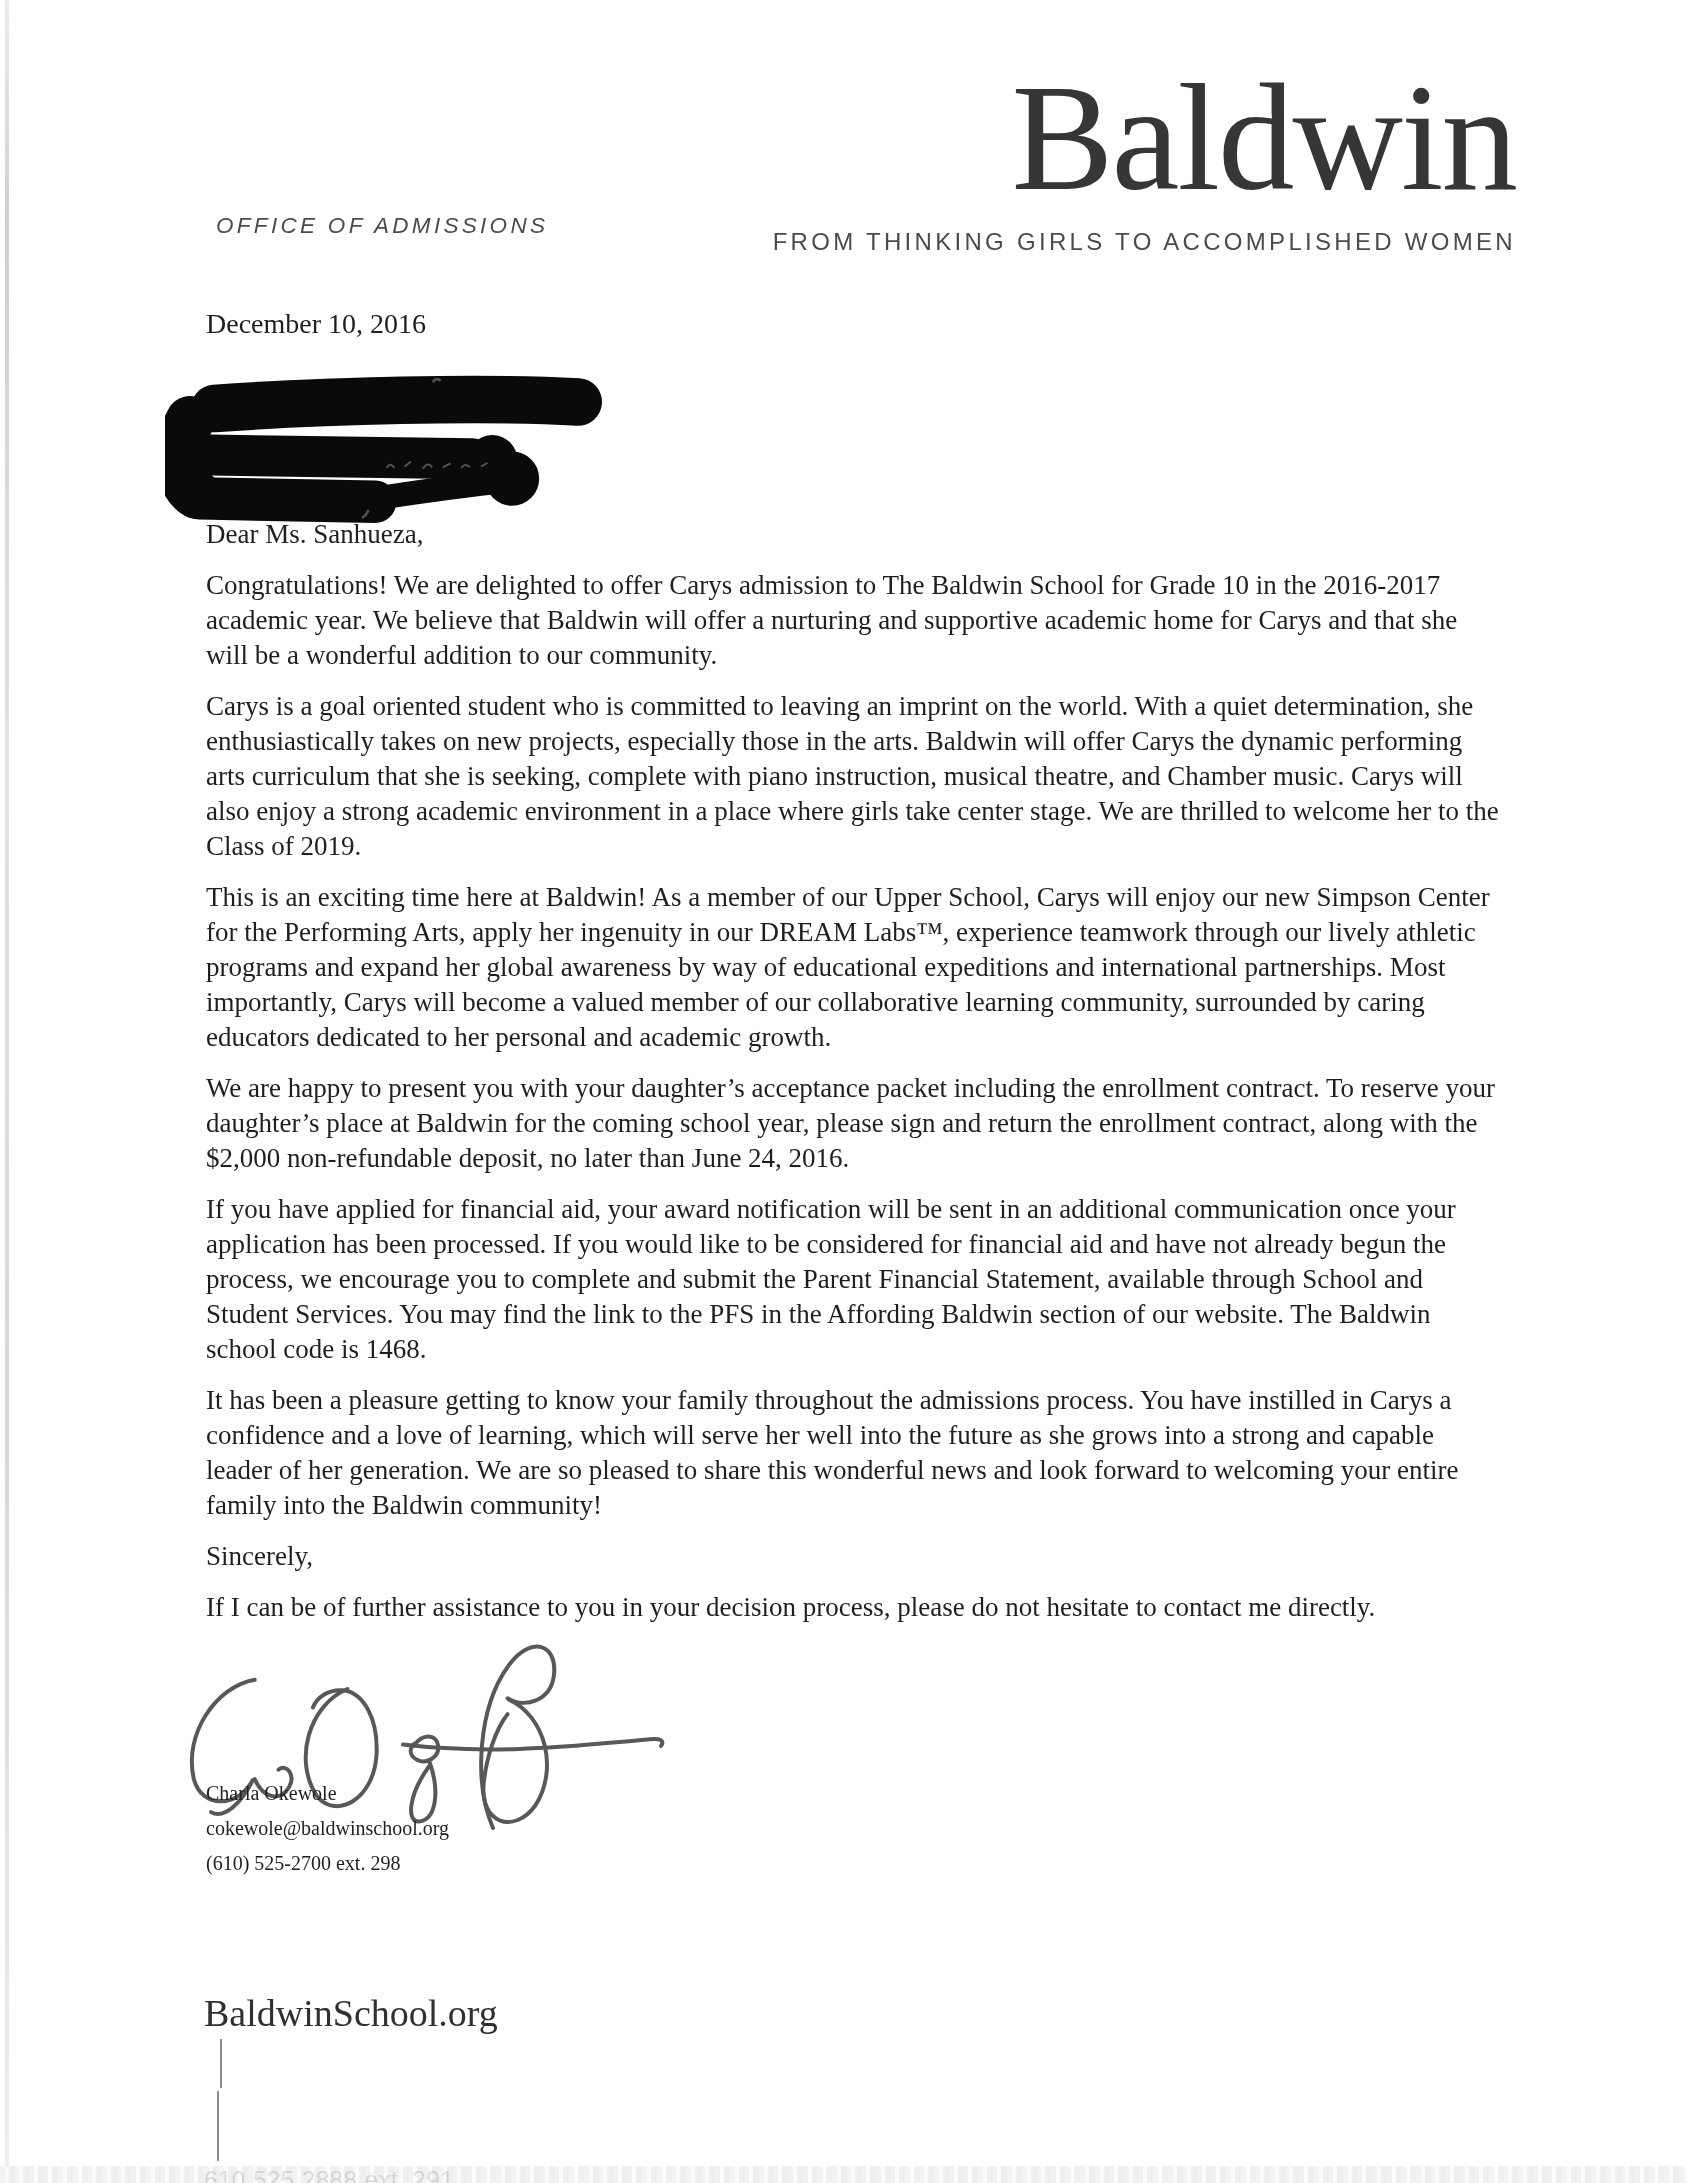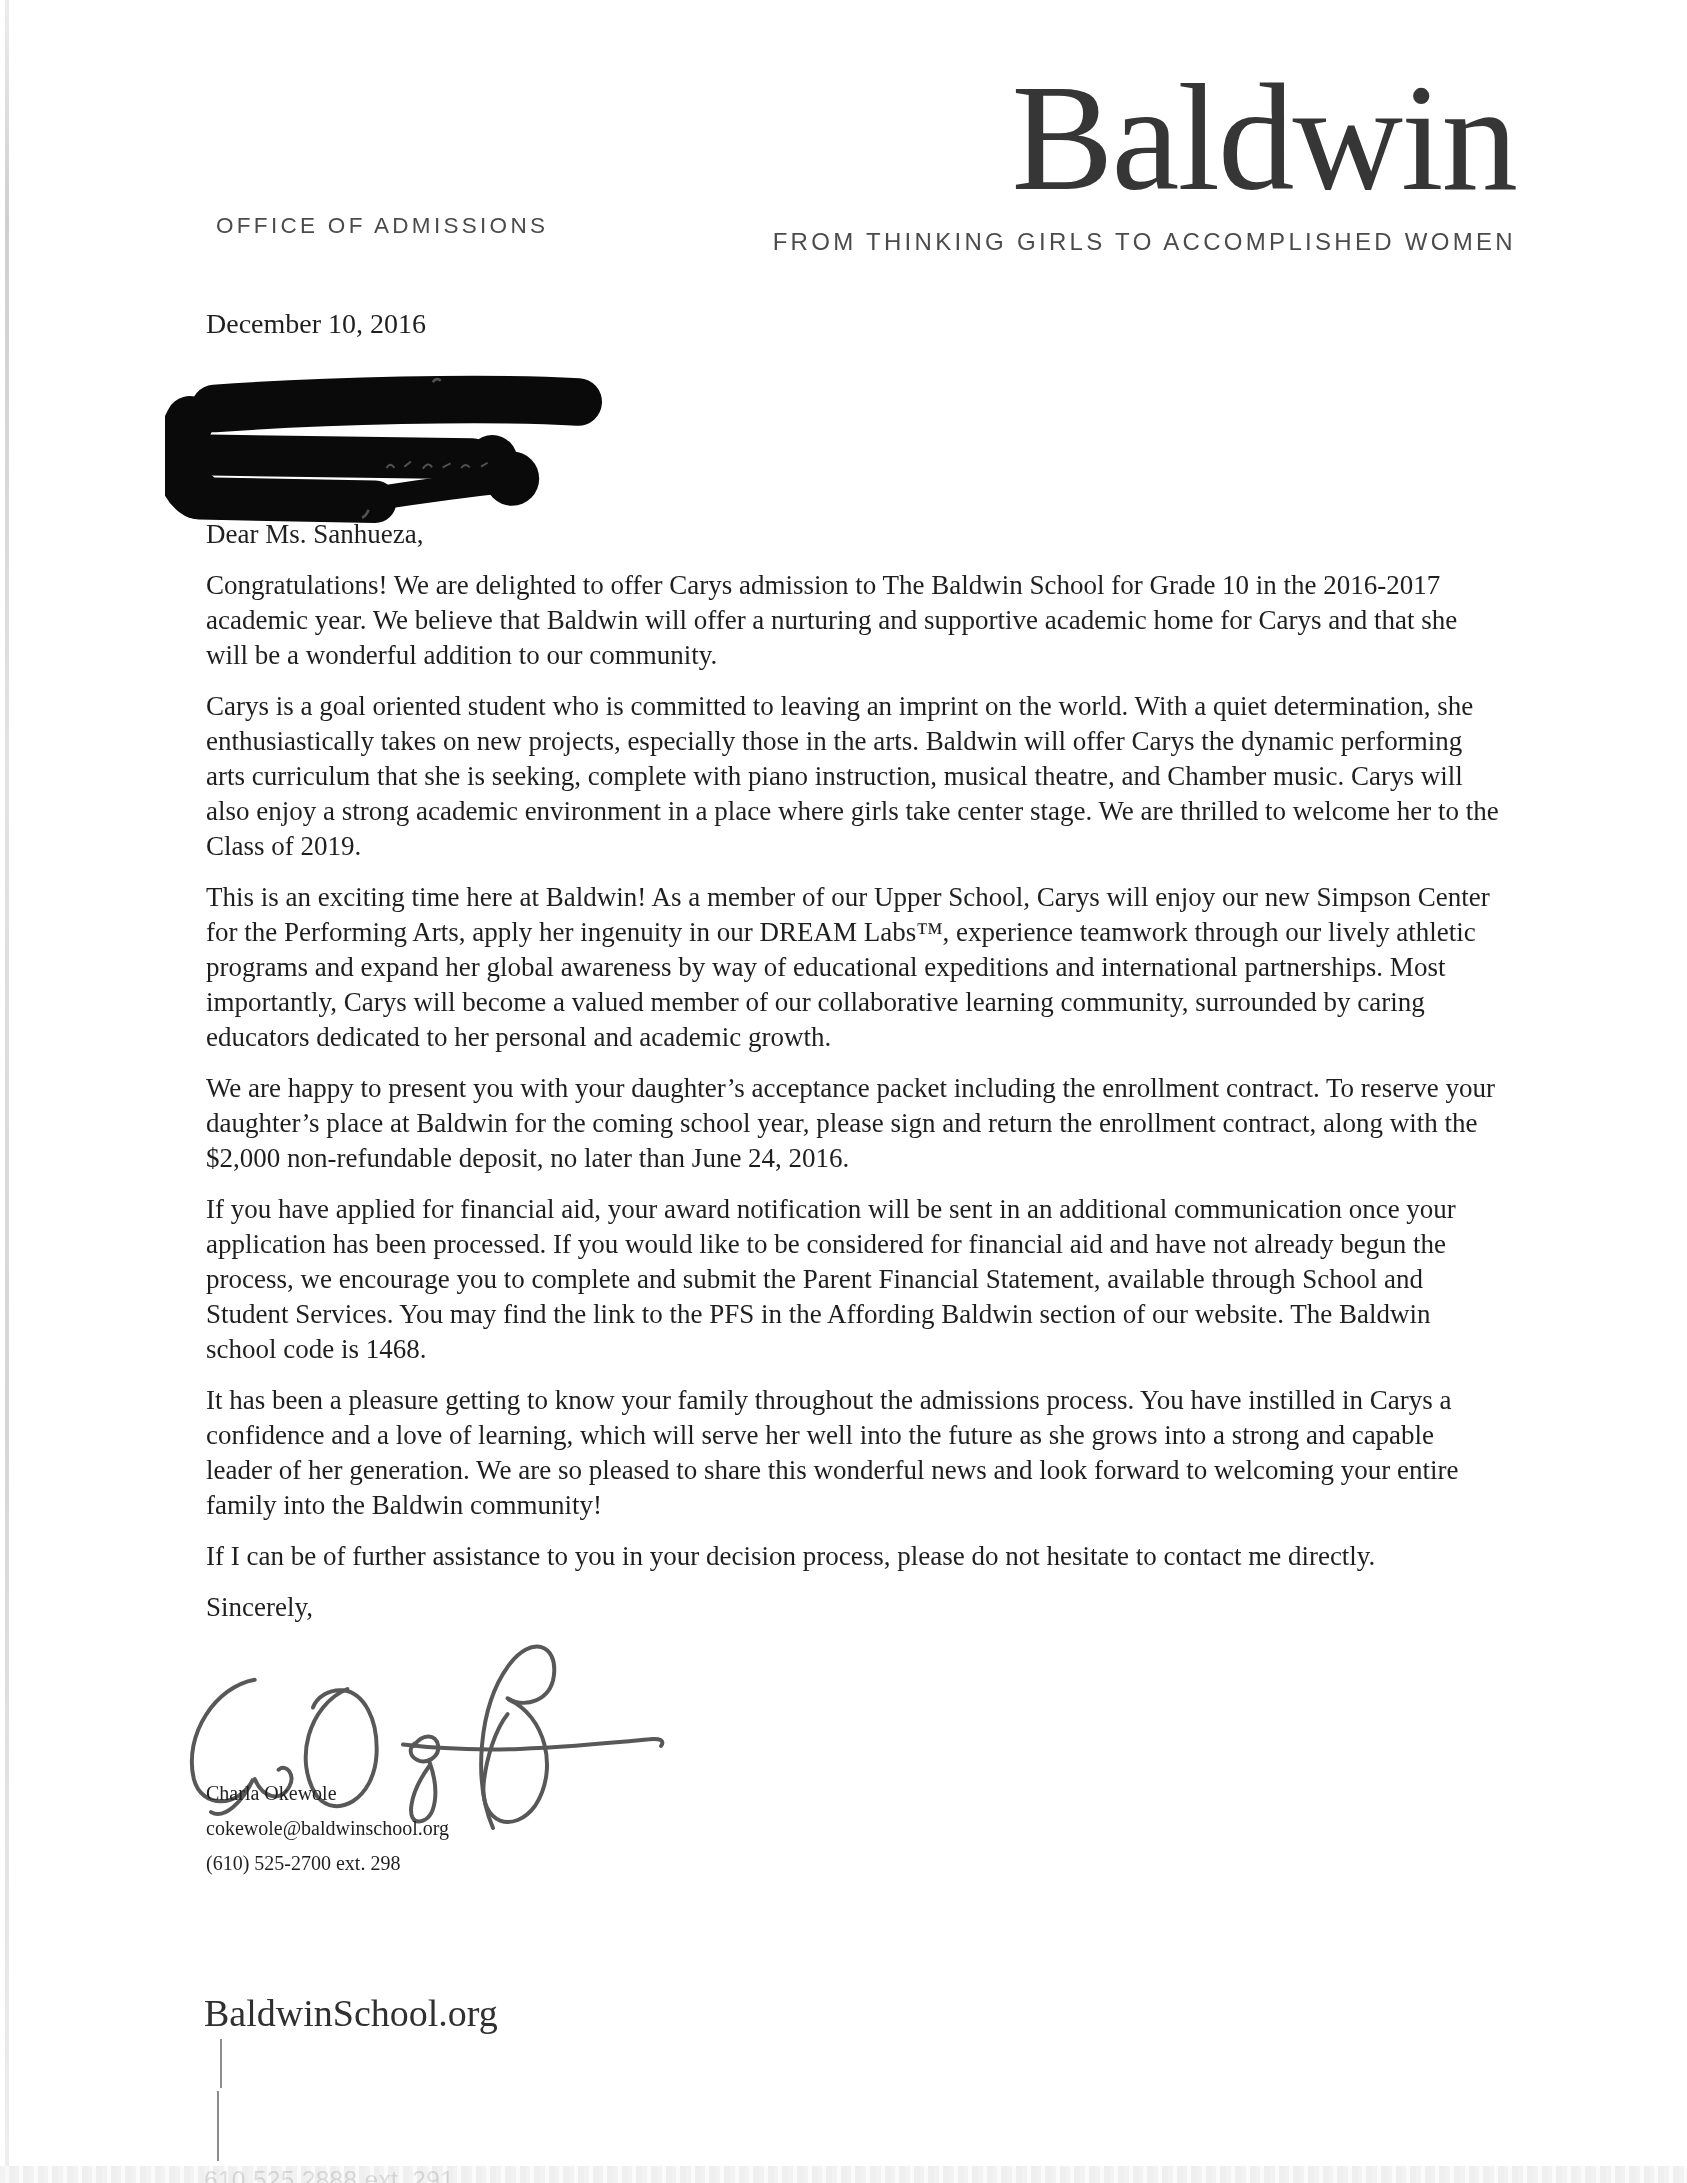--- a/index.html
+++ b/index.html
@@ -18,21 +18,21 @@
     background:linear-gradient(to bottom,#ededed 0%,#cfcfcf 10%,#e3e3e3 35%,#d6d6d6 65%,#efefef 100%);
   }
   .scan-noise-bottom{
     position:absolute;left:0;bottom:0;width:1687px;height:17px;opacity:.85;
     background:repeating-linear-gradient(90deg,#f0f0f0 0 4.6px,#fafafa 4.6px 8.6px,#ececec 8.6px 14.6px);
   }
   
   .office{
     position:absolute;left:216px;top:213px;
     font-family:"Liberation Sans",sans-serif;
-    font-size:22.5px;letter-spacing:3.3px;color:#4b4b4b;white-space:nowrap;
+    font-size:22.5px;letter-spacing:3.3px;color:#4b4b4b;white-space:nowrap;font-style:italic;
   }
   .logo{
     position:absolute;right:171px;top:61px;
     font-size:153px;line-height:1.0;color:#363636;letter-spacing:-2px;white-space:nowrap;
   }
   .tagline{
     position:absolute;right:171px;top:228px;
     font-family:"Liberation Sans",sans-serif;
     font-size:24px;letter-spacing:3.3px;color:#4b4b4b;white-space:nowrap;
   }
@@ -103,22 +103,22 @@
   </svg>
 
   <div class="letter-body">
     <p class="salutation">Dear Ms. Sanhueza,</p>
     <p>Congratulations!  We are delighted to offer Carys admission to The Baldwin School for Grade 10 in the 2016-2017 academic year.  We believe that Baldwin will offer a nurturing and supportive academic home for Carys and that she will be a wonderful addition to our community.</p>
     <p>Carys is a goal oriented student who is committed to leaving an imprint on the world. With a quiet determination, she enthusiastically takes on new projects, especially those in the arts. Baldwin will offer Carys the dynamic performing arts curriculum that she is seeking, complete with piano instruction, musical theatre, and Chamber music.  Carys will also enjoy a strong academic environment in a place where girls take center stage. We are thrilled to welcome her to the Class of 2019.</p>
     <p>This is an exciting time here at Baldwin!  As a member of our Upper School, Carys will enjoy our new Simpson Center for the Performing Arts, apply her ingenuity in our DREAM Labs™, experience teamwork through our lively athletic programs and expand her global awareness by way of educational expeditions and international partnerships.  Most importantly, Carys will become a valued member of our collaborative learning community, surrounded by caring educators dedicated to her personal and academic growth.</p>
     <p>We are happy to present you with your daughter’s acceptance packet including the enrollment contract.  To reserve your daughter’s place at Baldwin for the coming school year, please sign and return the enrollment contract, along with the $2,000 non-refundable deposit, no later than June 24, 2016.</p>
     <p>If you have applied for financial aid, your award notification will be sent in an additional communication once your application has been processed. If you would like to be considered for financial aid and have not already begun the process, we encourage you to complete and submit the Parent Financial Statement, available through School and Student Services. You may find the link to the PFS in the Affording Baldwin section of our website. The Baldwin school code is 1468.</p>
     <p>It has been a pleasure getting to know your family throughout the admissions process.  You have instilled in Carys a confidence and a love of learning, which will serve her well into the future as she grows into a strong and capable leader of her generation.  We are so pleased to share this wonderful news and look forward to welcoming your entire family into the Baldwin community!</p>
+    <p>Sincerely,</p>
     <p>If I can be of further assistance to you in your decision process, please do not hesitate to contact me directly.</p>
-    <p>Sincerely,</p>
 
     <svg class="sig-svg" width="503" height="212" viewBox="0 0 760 320">
       <g stroke="#4a4a4a" fill="none" stroke-width="6" stroke-linecap="round" opacity="0.92">
         <path d="M 128,78 C 70,88 20,160 36,228 C 48,274 104,272 126,228 C 110,262 82,290 62,278"></path>
         <path d="M 128,228 C 140,256 166,264 180,240 C 190,222 176,204 164,214"></path>
         <path d="M 268,92 C 210,116 186,200 222,254 C 252,290 308,258 312,192 C 315,136 292,98 262,94 C 240,92 222,104 216,120"></path>
         <path d="M 368,178 C 382,158 402,160 405,177 C 408,194 388,207 373,199 C 360,192 362,180 370,174"></path>
         <path d="M 392,202 C 408,246 402,288 378,292 C 356,295 360,252 392,208"></path>
         <path d="M 488,302 C 458,232 466,118 512,56 C 546,10 586,24 580,72 C 575,110 536,122 510,106"></path>
         <path d="M 512,108 C 566,132 588,212 552,268 C 520,312 468,296 474,234 C 478,196 492,152 510,130"></path>

